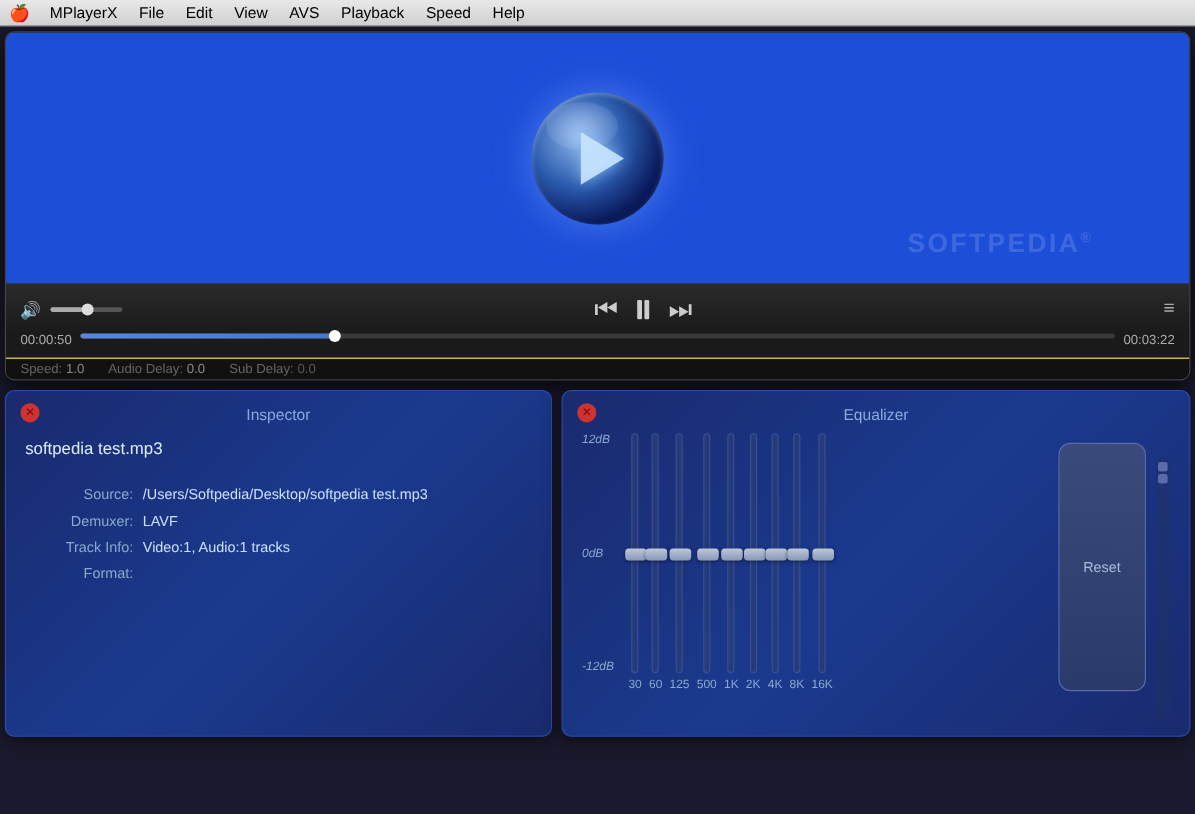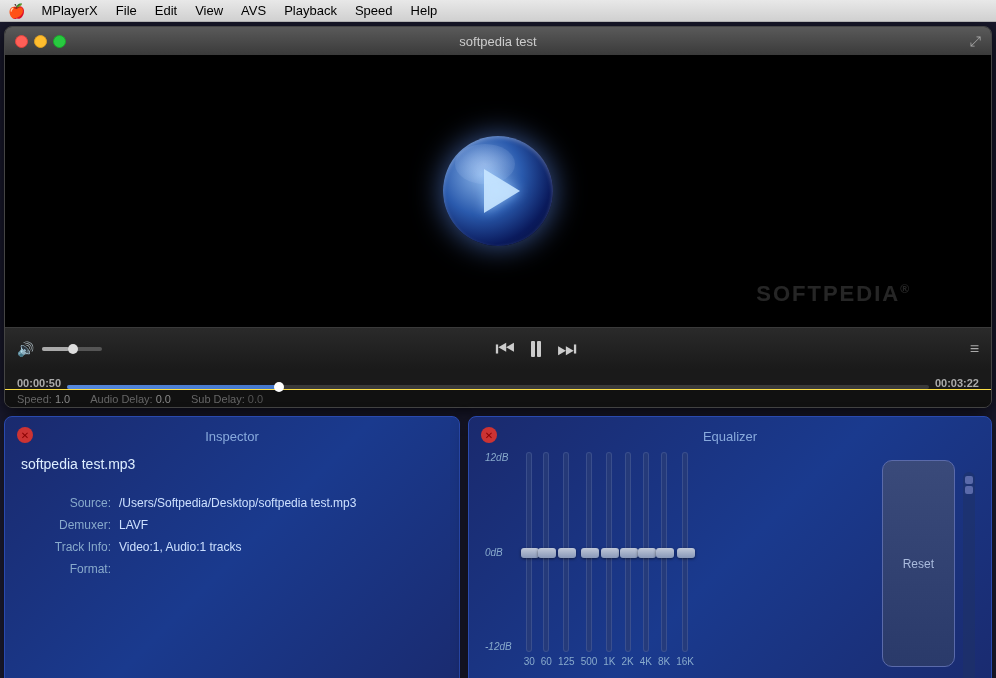--- a/index.html
+++ b/index.html
@@ -80,22 +80,22 @@
     .titlebar-expand {
       margin-left: auto;
       color: #aaa;
       font-size: 14px;
       cursor: pointer;
     }
 
     
     .video-area {
       width: 100%;
-      height: 272px;
-      background: #000000;
+      height: 209px;
+      background: #1d4ed8;
       display: flex;
       align-items: center;
       justify-content: center;
       position: relative;
     }
 
     
     .play-button-large {
       width: 110px;
       height: 110px;
@@ -207,24 +207,23 @@
       color: #aaa;
       font-size: 16px;
       cursor: pointer;
     }
 
     
     .progress-bar-row {
       height: 20px;
       background: #1a1a1a;
       display: flex;
-      align-items: flex-end;
+      align-items: flex-start;
       padding: 0 12px;
       gap: 0;
-      font-weight: bold;
     }
     .time-current {
       color: #aaa;
       font-size: 11px;
       min-width: 50px;
     }
     .progress-track {
       flex: 1;
       height: 4px;
       background: #3a3a3a;
@@ -466,29 +465,20 @@
   <span class="menu-item">Edit</span>
   <span class="menu-item">View</span>
   <span class="menu-item">AVS</span>
   <span class="menu-item">Playback</span>
   <span class="menu-item">Speed</span>
   <span class="menu-item">Help</span>
 </div>
 
 <div class="player-window">
 
-  <div class="player-titlebar">
-    <div class="titlebar-buttons">
-      <div class="tb-btn tb-close"></div>
-      <div class="tb-btn tb-min"></div>
-      <div class="tb-btn tb-max"></div>
-    </div>
-    <span class="titlebar-title">softpedia test</span>
-    <span class="titlebar-expand">⤢</span>
-  </div>
 
   <div class="video-area">
     <div class="play-button-large">
       <div class="play-triangle"></div>
     </div>
     <div class="softpedia-watermark">
       <span>SOFTPEDIA</span><span class="softpedia-r">®</span>
     </div>
   </div>
 

